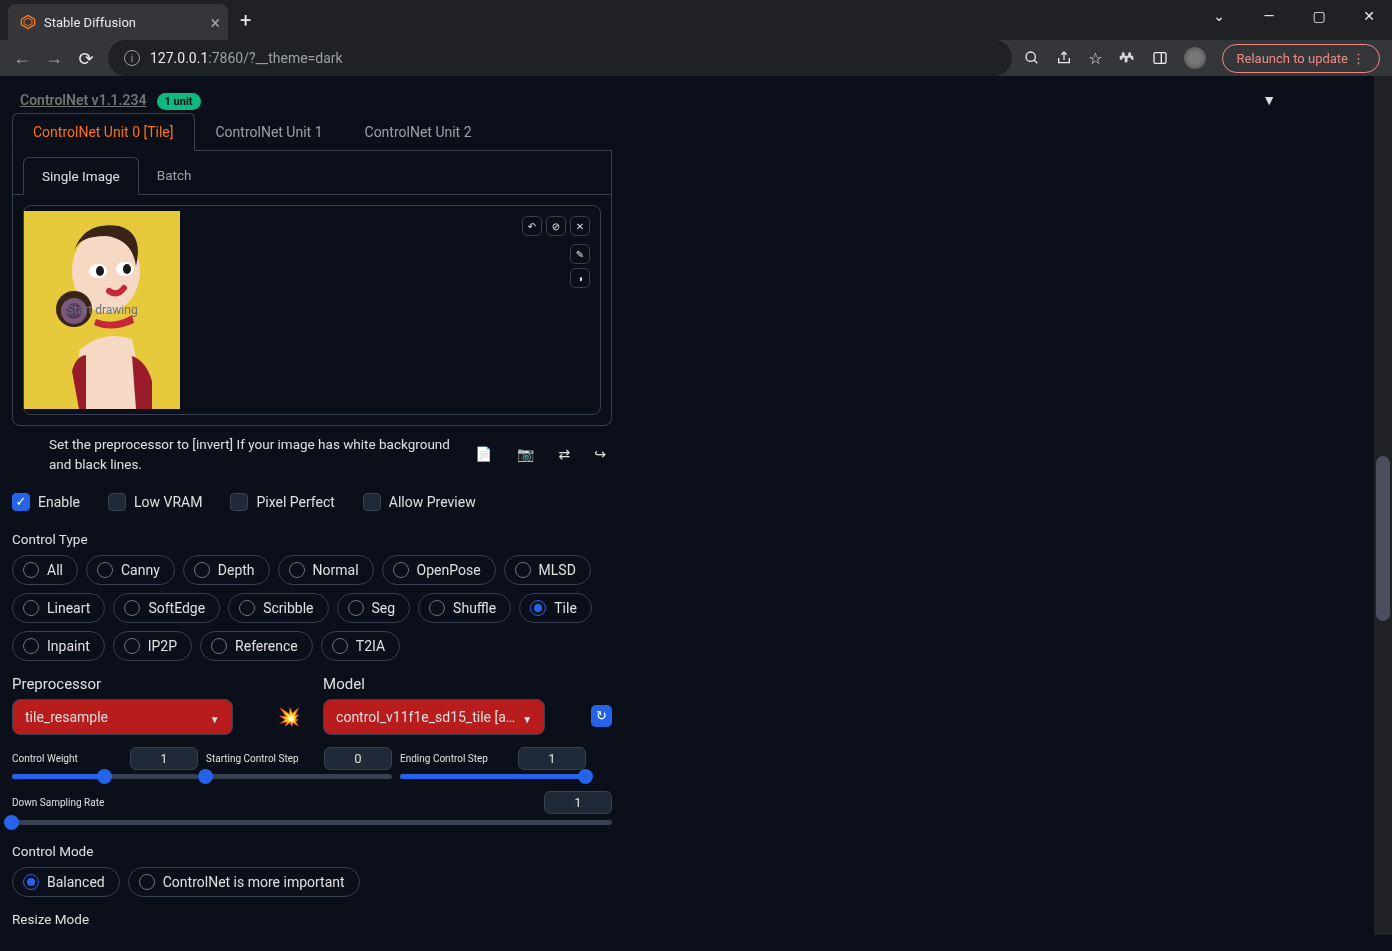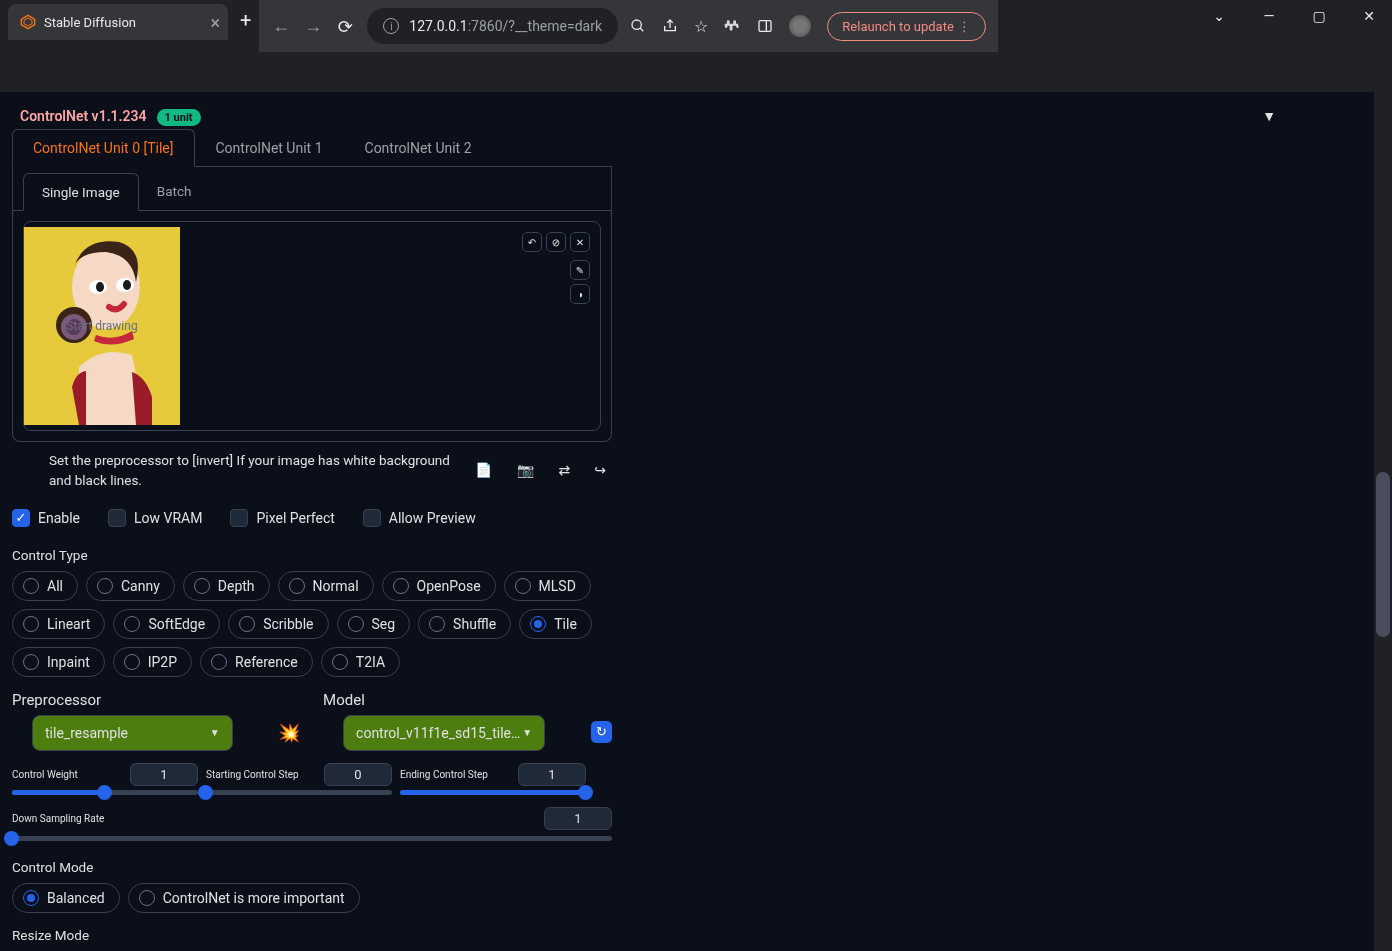--- a/index.html
+++ b/index.html
@@ -1,19 +1,19 @@
 <!DOCTYPE html>
 <html><head>
   <meta charset="utf-8">
   <style>
     * { box-sizing: border-box; margin: 0; padding: 0; }
     html, body { width: 1392px; height: 951px; background: #0b0f19; font-family: -apple-system, BlinkMacSystemFont, "Segoe UI", Roboto, sans-serif; color: #e0e0e0; overflow: hidden; }
     
     
-    .browser-chrome { background: #202124; height: 92px; display: flex; }
+    .browser-chrome { background: #202124; height: 76px; display: flex; flex-direction: column; }
     .tab-bar { height: 40px; display: flex; align-items: center; padding: 0 8px; background: #202124; }
     .tab { background: #35363a; height: 36px; padding: 0 32px 0 12px; display: flex; align-items: center; border-radius: 8px 8px 0 0; margin-top: 4px; position: relative; min-width: 220px; }
     .tab-icon { width: 16px; height: 16px; margin-right: 8px; }
     .tab-title { font-size: 13px; color: #e8eaed; }
     .tab-close { position: absolute; right: 8px; color: #9aa0a6; font-size: 18px; cursor: pointer; }
     .new-tab { color: #e8eaed; font-size: 20px; margin-left: 12px; cursor: pointer; }
     .window-controls { position: absolute; right: 8px; top: 8px; display: flex; gap: 20px; color: #e8eaed; }
     .window-controls span { cursor: pointer; font-size: 14px; display: inline-flex; width: 30px; justify-content: center;}
     
     .toolbar { height: 52px; display: flex; align-items: center; padding: 0 12px; gap: 12px; background: #35363a; }
@@ -27,21 +27,21 @@
     .relaunch-pill { border: 1px solid #f28b82; color: #f28b82; border-radius: 18px; padding: 6px 14px; font-size: 13px; display: flex; align-items: center; gap: 4px; }
     .avatar { width: 22px; height: 22px; border-radius: 50%; background: radial-gradient(circle, #777 40%, #444 100%); flex-shrink: 0;}
     
     
     .page-viewport { height: 859px; overflow: hidden; position: relative; background: #0b0f19;}
     .page-scroll-track { position: absolute; right: 0; top: 0; bottom: 0; width: 18px; background: #202124;}
     .page-scroll-thumb { position: absolute; right: 2px; width: 14px; background: #4a4e5c; border-radius: 7px; top: 380px; height: 165px;}
     .page-content { padding: 10px 12px; width: 1296px;}
     
     .panel-header-row { display: flex; align-items: center; justify-content: space-between; padding: 4px 8px;}
-    .panel-title { font-size: 14px; font-weight: 600; color: #fca5a5; }
+    .panel-title { font-size: 14px; font-weight: 600; color: #737373; text-decoration: underline; }
     .unit-badge { background: #10b981; color: #0b0f19; font-size: 11px; font-weight: 700; padding: 2px 8px; border-radius: 10px; margin-left: 6px; }
     .collapse-triangle { font-size: 14px; color: #e0e0e0; }
     
     .inner-panel { width: 600px; }
     .cn-tabs { display: flex; border-bottom: 1px solid #374151; }
     .cn-tab { padding: 10px 20px; font-size: 14px; color: #9aa0a6; cursor: pointer; border: 1px solid transparent; border-bottom: none;}
     .cn-tab.active { color: #f97316; border: 1px solid #374151; border-bottom: 1px solid #0b0f19; margin-bottom: -1px; background: #0b0f19; border-radius: 6px 6px 0 0;}
     
     .cn-body { border: 1px solid #374151; border-top: none; padding: 0; border-radius: 0 0 8px 8px;}
     .sub-tabs { display: flex; border-bottom: 1px solid #374151; }
@@ -70,21 +70,21 @@
     .section-label { font-size: 13.5px; color:#e0e0e0; padding: 10px 0 8px;}
     .radio-grid { display:flex; flex-wrap:wrap; gap:8px;}
     .radio-chip { border:1px solid #374151; border-radius:18px; padding: 6px 14px 6px 10px; display:flex; align-items:center; gap:8px; font-size:14px; color:#e0e0e0; cursor:pointer;}
     .rdot { width:16px; height:16px; border:1px solid #6b7280; border-radius:50%; display:flex; align-items:center; justify-content:center;}
     .rdot.on { border-color:#2563eb;}
     .rdot.on::after { content:''; width:8px; height:8px; background:#2563eb; border-radius:50%;}
     
     .field-row { display:flex; gap: 46px; padding-top: 14px;}
     .field { display:flex; flex-direction:column; gap:6px;}
     .field-label { font-size:15px; color:#e0e0e0;}
-    .dropdown { display:flex; align-items:center; justify-content:space-between; border:1px solid #374151; background:#4d7c0f; border-radius:8px; padding: 9px 12px; font-size:14px; color:#e0e0e0; cursor:pointer;margin-left:20px;}
+    .dropdown { display:flex; align-items:flex-end; justify-content:space-between; border:1px solid #374151; background:#b91c1c; border-radius:8px; padding: 9px 12px; font-size:14px; color:#e0e0e0; cursor:pointer;}
     .dropdown .caret { font-size:10px; }
     .explode-btn { align-self:flex-end; font-size:18px; padding-bottom:8px;}
     .refresh-sq { width:22px; height:22px; background:#2563eb; border-radius:5px; display:flex; align-items:center; justify-content:center; font-size:13px; color:white; align-self:flex-end; margin-bottom:8px;}
     
     .slider-row { display:flex; gap: 8px; padding-top: 12px; align-items:flex-start;}
     .slider-block { display:flex; flex-direction:column; gap:4px;}
     .slider-head { display:flex; justify-content:space-between; align-items:center; gap:8px;}
     .slider-head .sl-label { font-size:10px; color:#e0e0e0;}
     .num-box { background:#1f2937; border:1px solid #374151; border-radius:6px; padding:3px 0; font-size:13px; color:#e0e0e0; text-align:center; width:68px;}
     .slider-track { height:5px; background:#374151; border-radius:3px; position:relative;}

